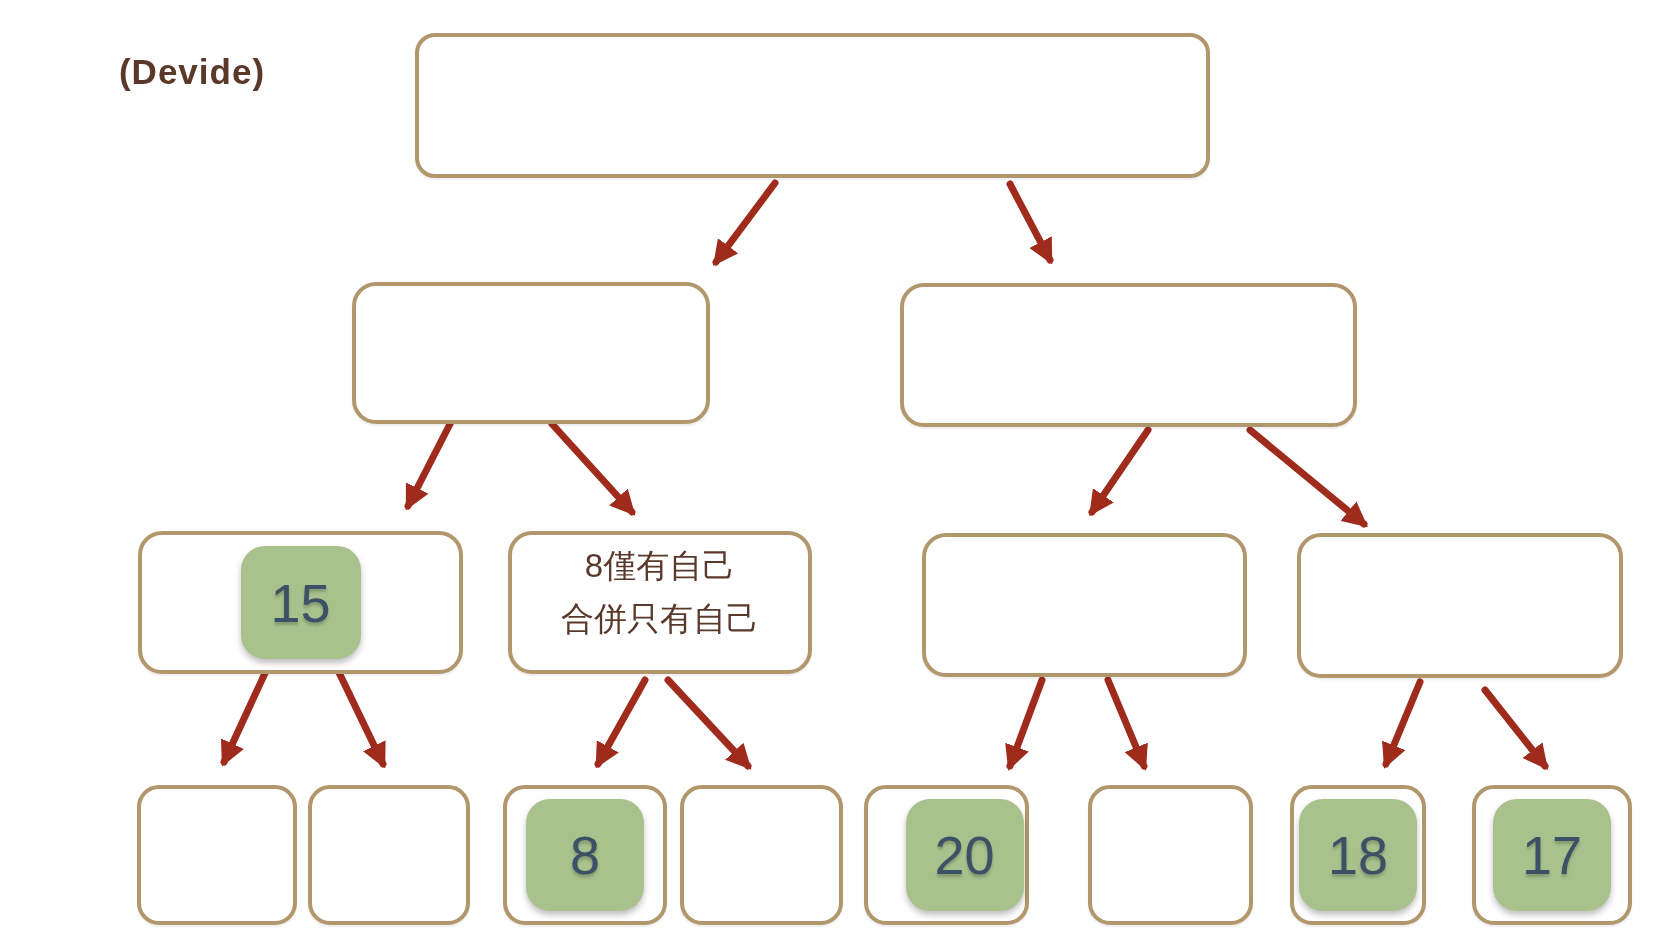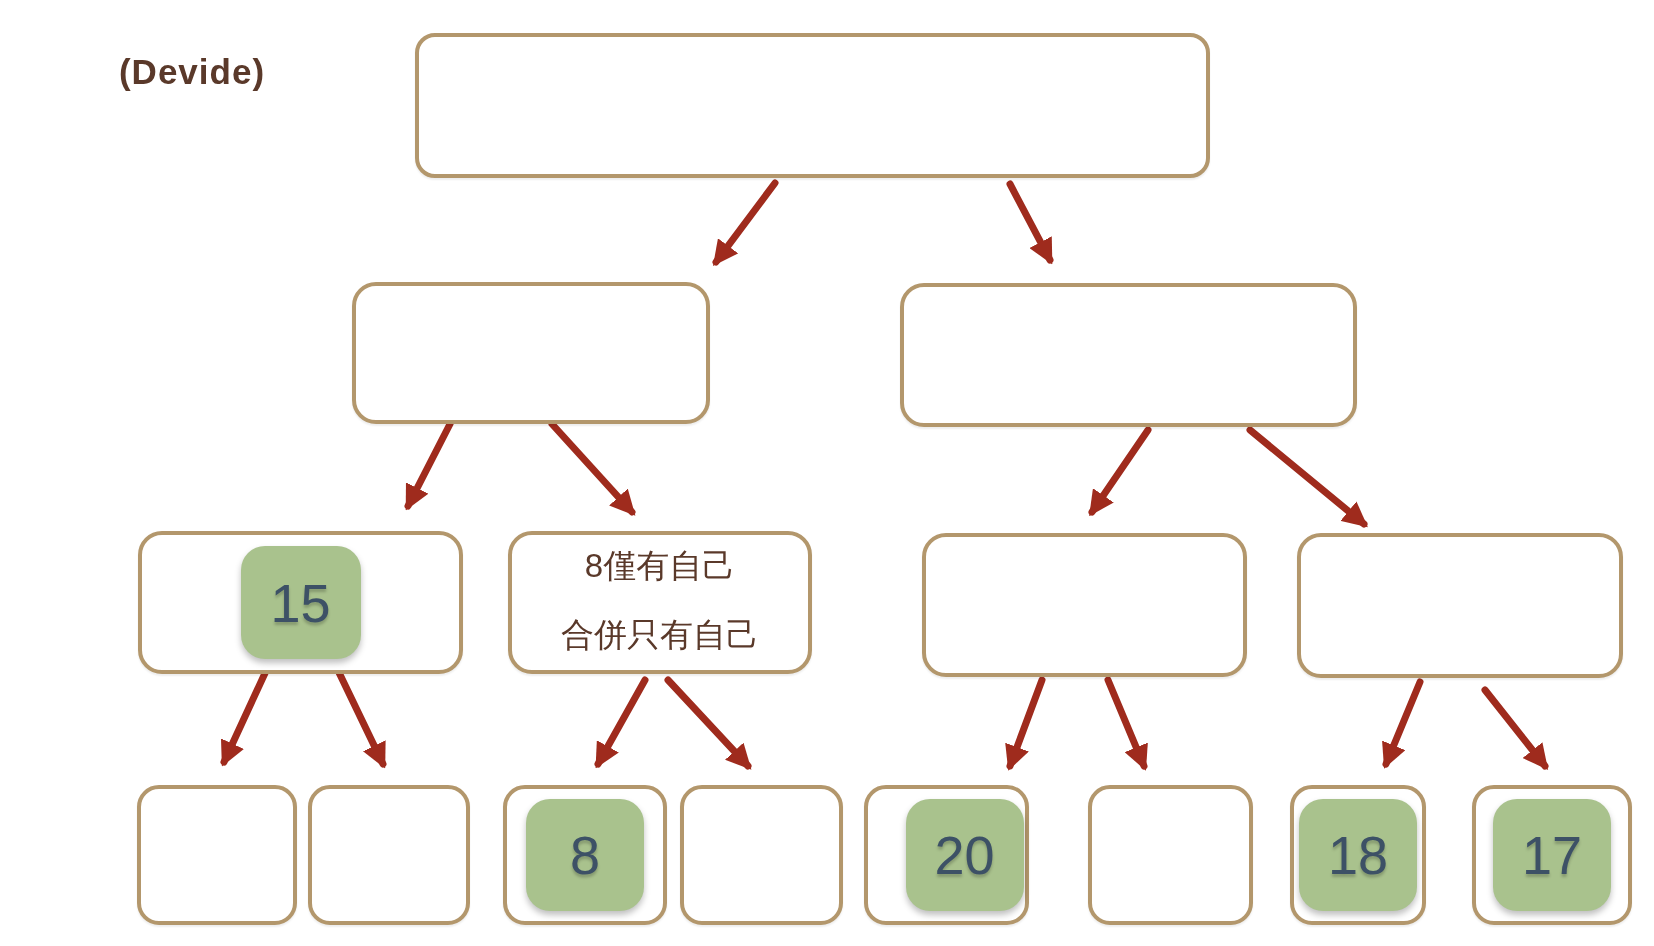--- a/index.html
+++ b/index.html
@@ -35,21 +35,20 @@
     font-weight: bold;
     line-height: 1.5;
   }
   .title .t1 { font-size: 37px; letter-spacing: 2px; }
   .title .t2 { font-size: 35px; letter-spacing: 1px; }
 
   .note-box {
     flex-direction: column;
     justify-content: flex-start;
     padding-top: 4px;
-    gap: 16px;
   }
   .note-line {
     color: #5a392a;
     font-size: 33px;
     line-height: 1.62;
     white-space: nowrap;
   }
 
   .tile {
     width: 118px;

